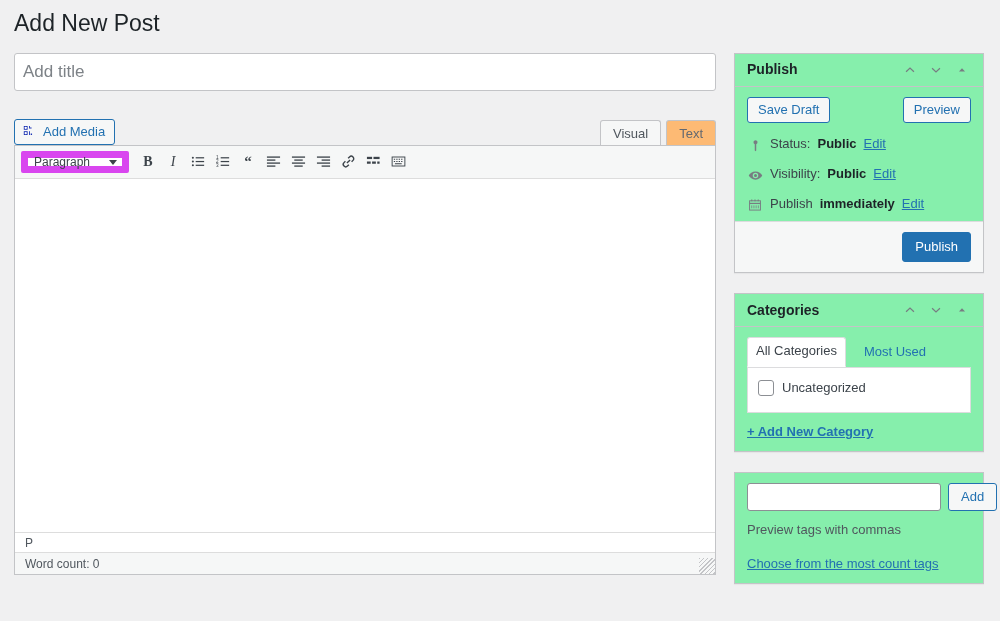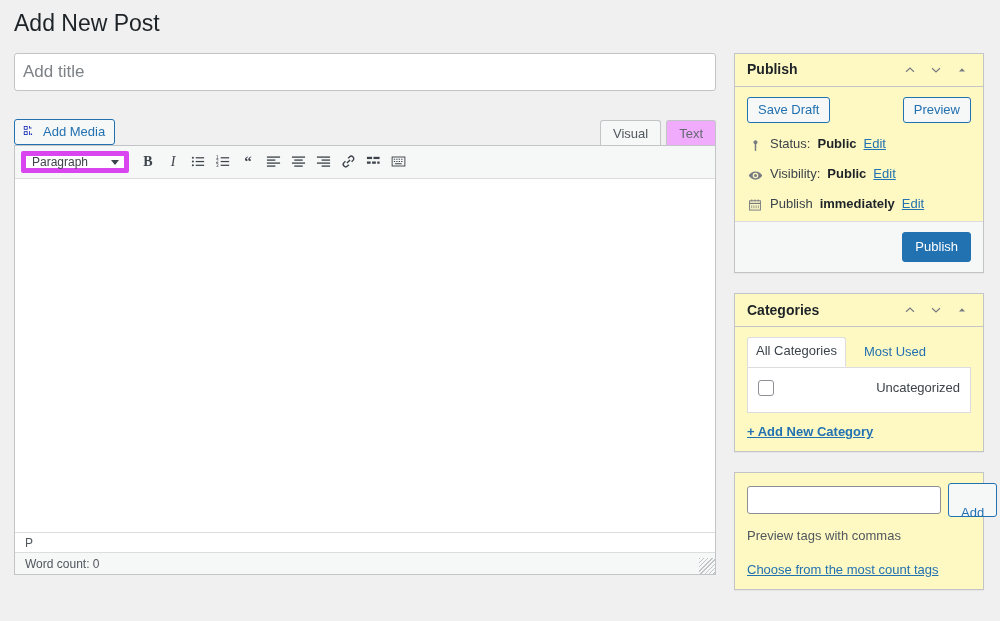--- a/index.html
+++ b/index.html
@@ -73,21 +73,21 @@
 
   
   .editor-tabs { display: flex; align-items: flex-end; gap: 0; }
   .etab {
     position: relative;
     height: 25px;
     padding: 0 12px;
     font-size: 13px;
     line-height: 25px;
     color: #646970;
-    background: #f0abfc;
+    background: #fdba74;
     border: 1px solid #c3c4c7;
     border-bottom: none;
     border-radius: 3px 3px 0 0;
     margin-left: 5px;
     cursor: pointer;
   }
   .etab.active {
     background: #f6f7f7;
     color: #50575e;
     border-color: #c3c4c7;
@@ -111,21 +111,21 @@
   }
   .para-select {
     width: 108px;
     height: 22px;
     margin-right: 6px;
     padding: 0 18px 0 6px;
     font-family: "Liberation Sans", sans-serif;
     font-size: 12px;
     color: #3c434a;
     background: #fff;
-    border: 5px solid #d946ef;
+    border: 7px solid #d946ef;
     border-radius: 2px;
     position: relative;
     display: inline-flex;
     align-items: center;
     cursor: pointer;
   }
   .para-caret {
     position: absolute; right: 5px; top: 50%;
     width: 0; height: 0; margin-top: -2px;
     border-left: 4px solid transparent;
@@ -174,21 +174,21 @@
     width: 16px; height: 16px;
     cursor: se-resize;
     background:
       repeating-linear-gradient(135deg,
         #c3c4c7 0px, #c3c4c7 1px,
         transparent 1px, transparent 3px);
   }
 
   
   .panel {
-    background: #fef9c3;
+    background: #86efac;
     border: 1px solid #c3c4c7;
     margin-bottom: 20px;
     box-shadow: 0 1px 1px rgba(0,0,0,.04);
   }
   .panel-head {
     display: flex;
     align-items: center;
     justify-content: space-between;
     height: 33px;
     padding: 0 12px;
@@ -290,21 +290,21 @@
     padding: 4px 8px 5px 8px;
   }
   .cat-list {
     border: 1px solid #dcdcde;
     background: #fff;
     height: 46px;
     padding: 12px 10px;
     position: relative;
     z-index: 1;
   }
-  .cat-item { display: flex; align-items: center; gap: 8px; font-size: 13px; color: #3c434a; justify-content: space-between; }
+  .cat-item { display: flex; align-items: center; gap: 8px; font-size: 13px; color: #3c434a; }
   .cbx {
     width: 16px; height: 16px;
     border: 1px solid #8c8f94;
     border-radius: 3px;
     background: #fff;
     cursor: pointer;
     display: inline-block;
   }
   .add-cat {
     display: block;
@@ -325,21 +325,21 @@
     font-family: "Liberation Sans", sans-serif;
     font-size: 13px;
     color: #2c3338;
     background: #fff;
     border: 1px solid #8c8f94;
     border-radius: 3px;
     outline: none;
   }
   .btn-add-tag {
     height: 28px;
-    padding: 16px 12px;
+    padding: 0 12px;
     background: #f6f7f7;
     border: 1px solid #2271b1;
     border-radius: 3px;
     color: #2271b1;
     font-family: "Liberation Sans", sans-serif;
     font-size: 13px;
     line-height: 26px;
     cursor: pointer;
   }
   .tag-hint { margin-top: 11px; font-size: 13px; color: #50575e; }

